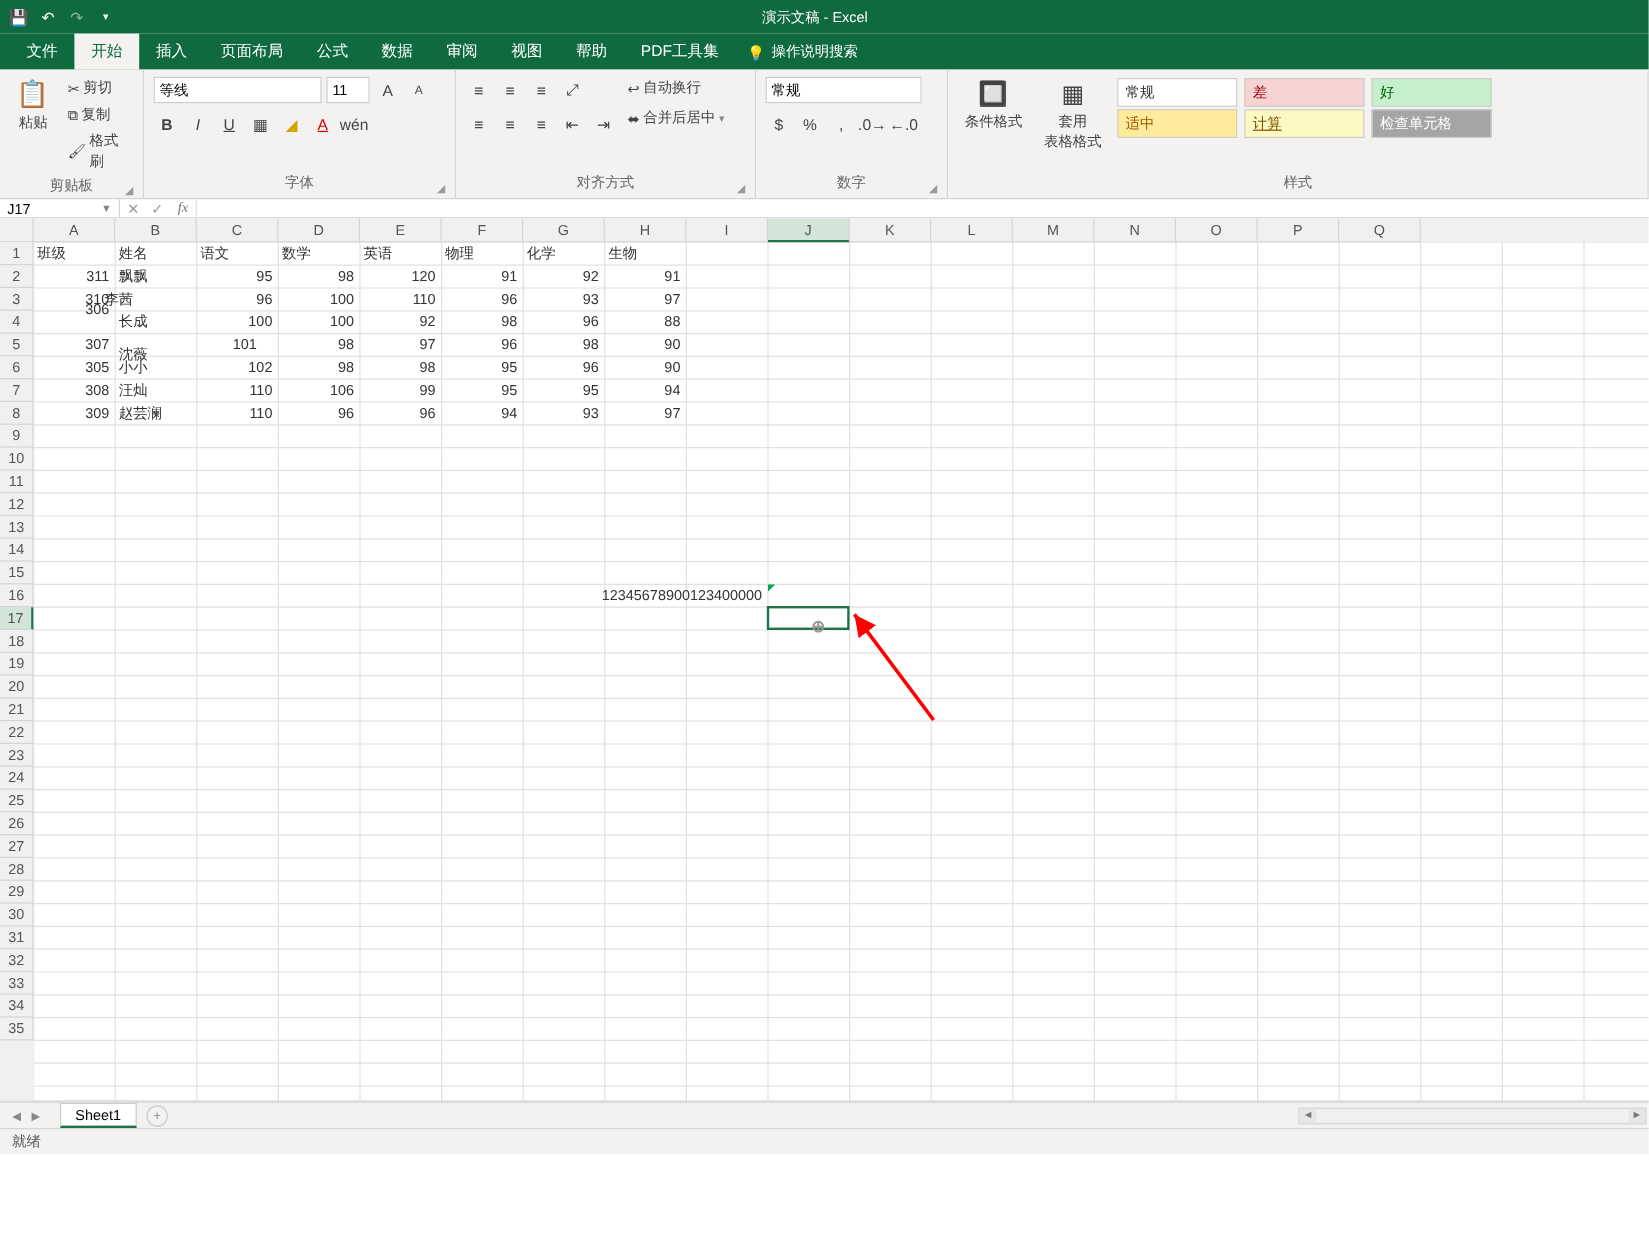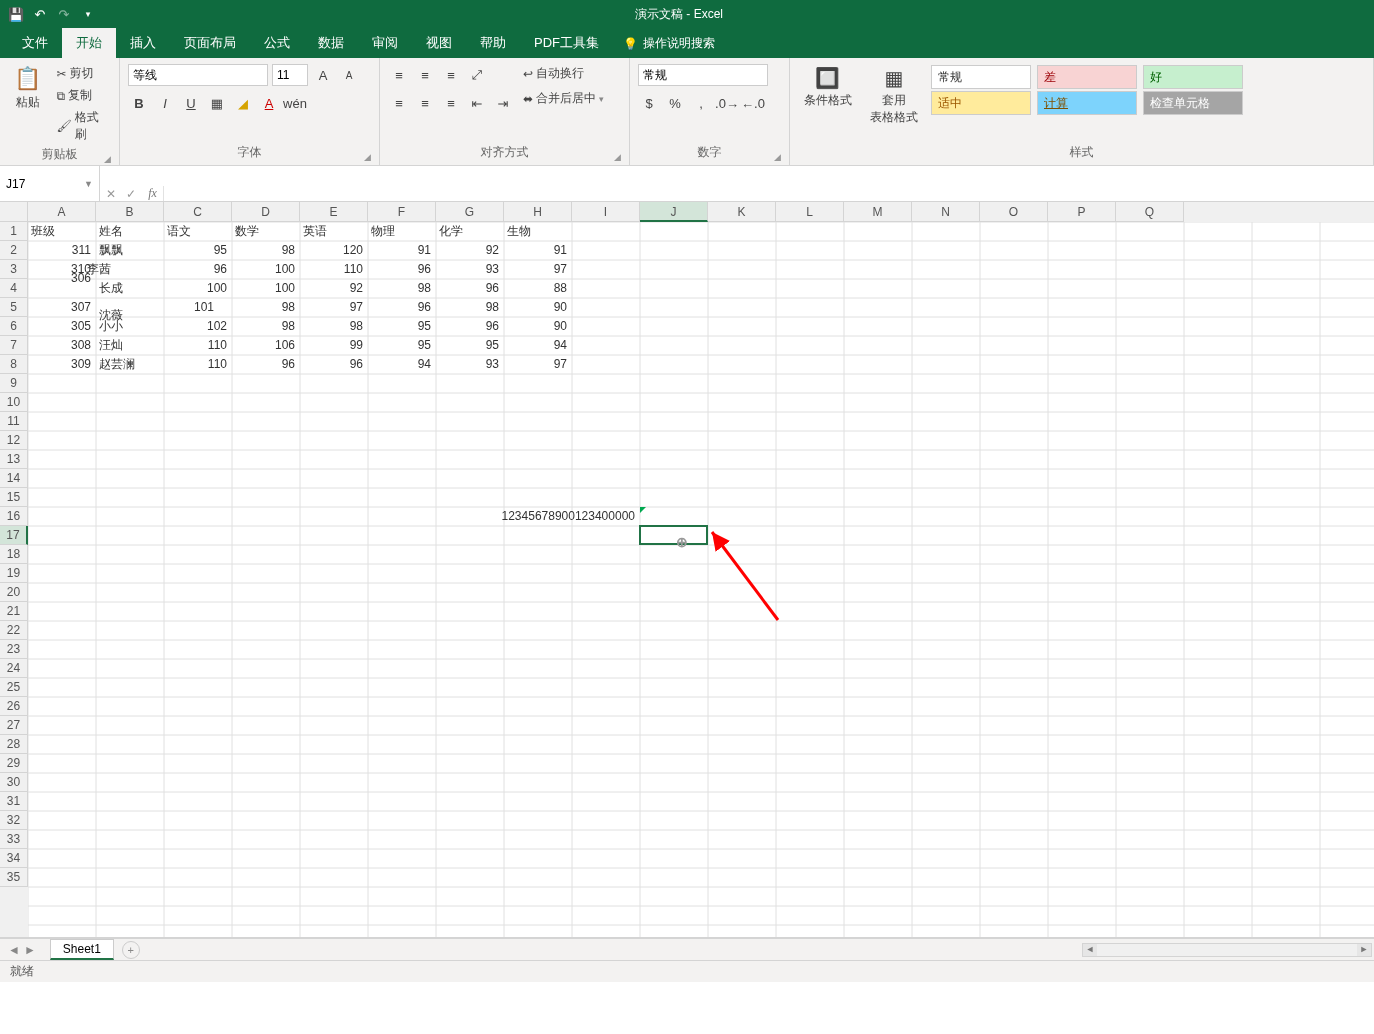--- a/index.html
+++ b/index.html
@@ -34,25 +34,25 @@
 .font-size { width: 36px; padding: 2px 4px; }
 .fmt-btn { width: 22px; height: 22px; display: inline-flex; align-items: center; justify-content: center; font-size: 13px; color: #444; border: 1px solid transparent; }
 
 .num-sel { border: 1px solid #ccc; width: 130px; height: 22px; padding: 2px 4px; font-size: 12px; background: #fff; }
 
 .style-swatch { width: 100px; height: 24px; font-size: 12px; display: flex; align-items: center; padding: 0 6px; border: 1px solid #ccc; margin: 1px; }
 .sw-normal { background: #fff; color: #333; }
 .sw-bad { background: #f8d3d3; color: #9c0006; }
 .sw-good { background: #c6efce; color: #006100; }
 .sw-neutral { background: #ffeb9c; color: #9c5700; }
-.sw-calc { background: #7dd3fc; color: #7f5000; text-decoration: underline; }
+.sw-calc { background: #fef9c3; color: #7f5000; text-decoration: underline; }
 .sw-check { background: #a5a5a5; color: #fff; }
 
 
-.namebar { height: 36px; border-bottom: 1px solid #d4d4d4; display: flex; align-items: flex-end; font-size: 12px; }
+.namebar { height: 16px; border-bottom: 1px solid #d4d4d4; display: flex; align-items: center; font-size: 12px; }
 .namebox { width: 100px; border-right: 1px solid #d4d4d4; padding: 0 6px; height: 100%; display: flex; align-items: center; justify-content: space-between; }
 .namebox .dd { color: #888; font-size: 9px; }
 .fx-btns { display: flex; padding: 0 6px; gap: 10px; color: #999; }
 .fx-label { font-style: italic; font-family: "Cambria Math", serif; color: #777; padding: 0 6px; border-right: 1px solid #e2e2e2; }
 .formula-input { flex: 1; padding: 0 6px; }
 
 
 .grid-wrap { position: relative; height: 736px; overflow: hidden; border-bottom: 1px solid #d4d4d4; }
 .colheads { display: flex; height: 20px; background: #f0f0f0; font-size: 12px; color: #555; }
 .rowhead-corner { width: 28px; border-right: 1px solid #d4d4d4; border-bottom: 1px solid #d4d4d4; background: #f0f0f0; }

